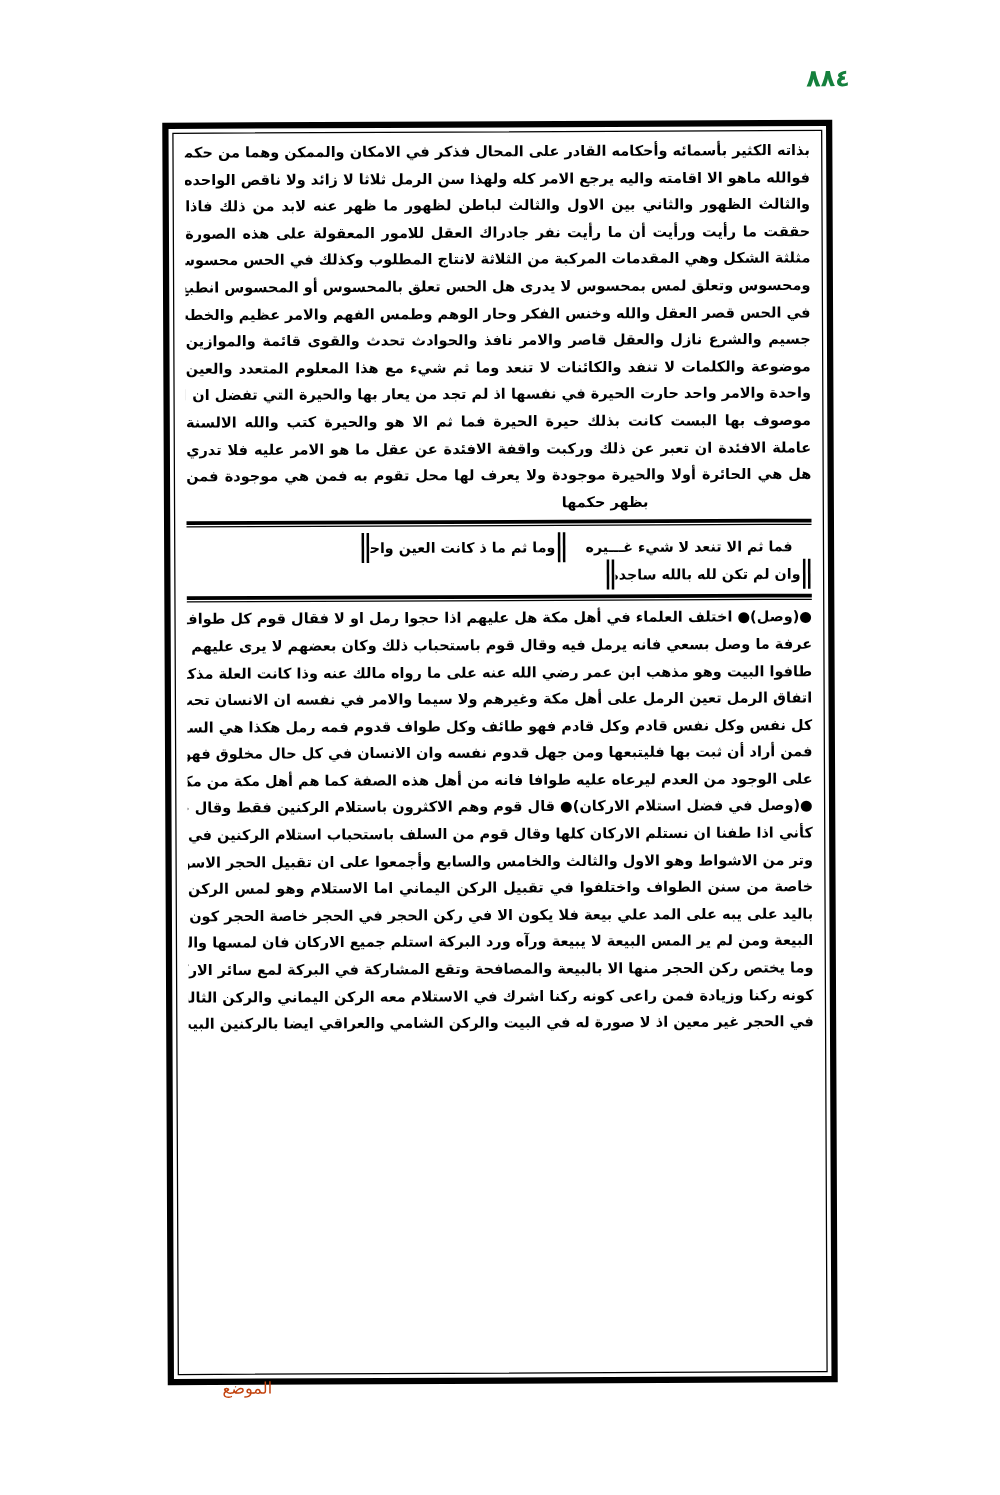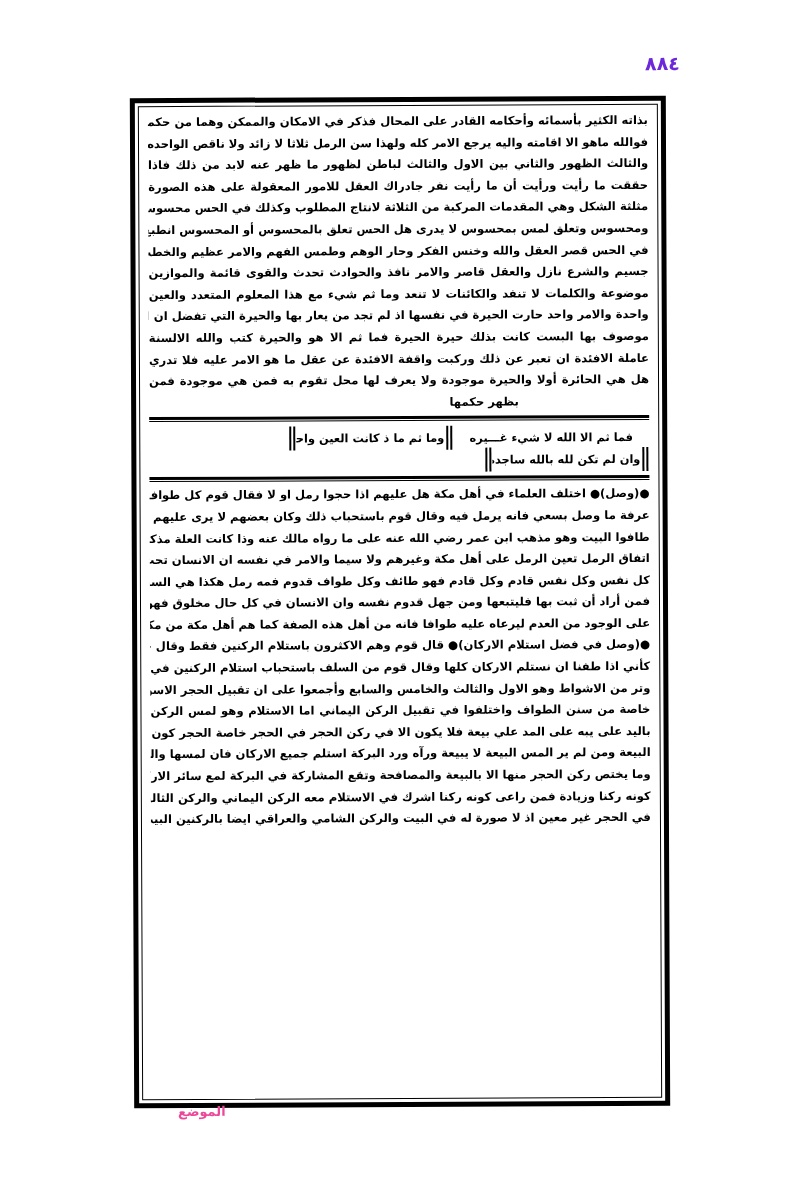--- a/index.html
+++ b/index.html
@@ -15,21 +15,21 @@
     overflow: hidden;
   }
 
   
   .page-number {
     position: absolute;
     top: 52px;
     right: 120px;
     font-size: 19px;
     font-weight: bold;
-    color: #6d28d9;
+    color: #15803d;
     letter-spacing: 1px;
     font-family: "DejaVu Sans", sans-serif;
     transform: rotate(-0.6deg);
   }
 
   
   .frame-outer {
     position: absolute;
     left: 132px;
     top: 97px;
@@ -157,22 +157,22 @@
   .vbar:before { right: 1px; }
   .vbar:after  { right: 5.4px; }
 
   
   .catchword {
     position: absolute;
     left: 178px;
     top: 1104px;
     font-family: "DejaVu Sans", sans-serif;
     font-size: 13px;
-    font-weight: bold;
-    color: #ec4899;
+    font-weight: normal;
+    color: #c2410c;
     direction: rtl;
     transform: rotate(-0.4deg);
   }
 </style>
 </head>
 <body>
 
 <div class="page-number">٨٨٤</div>
 
 <div class="frame-outer">
@@ -193,21 +193,21 @@
         <div class="ln"><span>موصوف بها البست كانت بذلك حيرة الحيرة فما ثم الا هو والحيرة كتب والله الالسنة</span></div>
         <div class="ln"><span>عاملة الافئدة ان تعبر عن ذلك وركبت واقفة الافئدة عن عقل ما هو الامر عليه فلا تدري</span></div>
         <div class="ln"><span>هل هي الحائرة أولا والحيرة موجودة ولا يعرف لها محل تقوم به فمن هي موجودة فمن</span></div>
         <div class="ln indent-last"><span>بظهر حكمها</span></div>
       </div>
 
       <div class="rule"></div>
 
       <div class="verse-box">
         <div class="verse-row">
-          <div class="hemistich h-a">فما ثم الا الله لا شيء غـــيره</div>
+          <div class="hemistich h-a">فما ثم الا تنعد لا شيء غـــيره</div>
           <div class="vbar"></div>
           <div class="hemistich h-b">وما ثم ما ذ كانت العين واحده</div>
           <div class="vbar"></div>
           <div class="hemistich pad"></div>
         </div>
         <div class="verse-row">
           <div class="vbar"></div>
           <div class="hemistich h-b">وان لم تكن لله بالله ساجده</div>
           <div class="vbar"></div>
           <div class="hemistich pad"></div>

